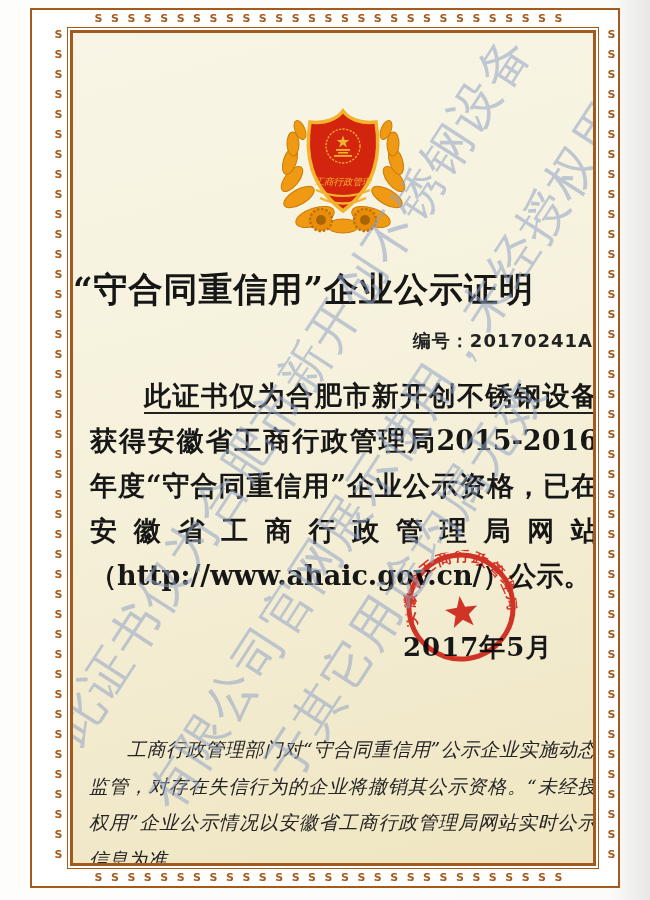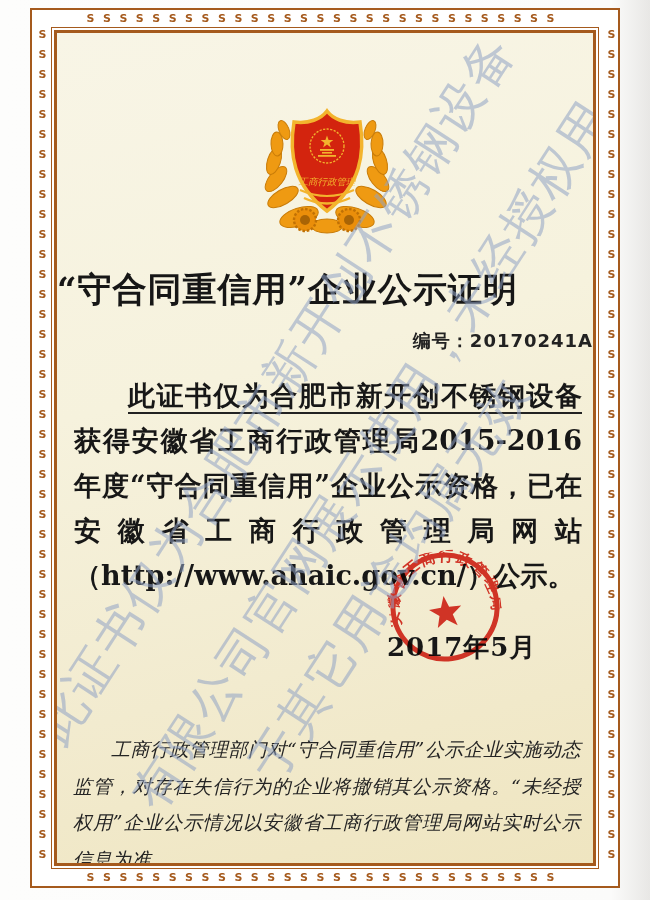--- a/index.html
+++ b/index.html
@@ -5,21 +5,21 @@
   html,body{margin:0;padding:0;}
   body{
     width:650px;height:900px;position:relative;overflow:hidden;
     background:linear-gradient(90deg,#fdfdfc 0%,#fbfbfa 94%,#e8e7e5 100%);
     font-family:"DejaVu Serif", serif;
   }
   .frame{
     position:absolute;top:8px;left:30px;right:30px;bottom:12px;
     border:2px solid #a55a1d;background:#fff;
   }
-  .band{position:absolute;inset:0;}
+  .band{position:absolute;inset:0;margin-left:16px;}
   .strip{position:absolute;color:#a55a1d;font-family:"DejaVu Sans",sans-serif;
     font-weight:bold;overflow:hidden;white-space:nowrap;}
   .strip-h{left:14px;right:14px;height:17px;font-size:11px;line-height:17px;
     letter-spacing:9px;text-align:center;}
   .strip-top{top:0;}
   .strip-bottom{bottom:0;}
   .strip-v{top:14px;bottom:14px;width:17px;font-size:11px;
     writing-mode:vertical-rl;text-orientation:upright;letter-spacing:7px;text-align:center;}
   .strip-left{left:0;}
   .strip-right{right:0;}

